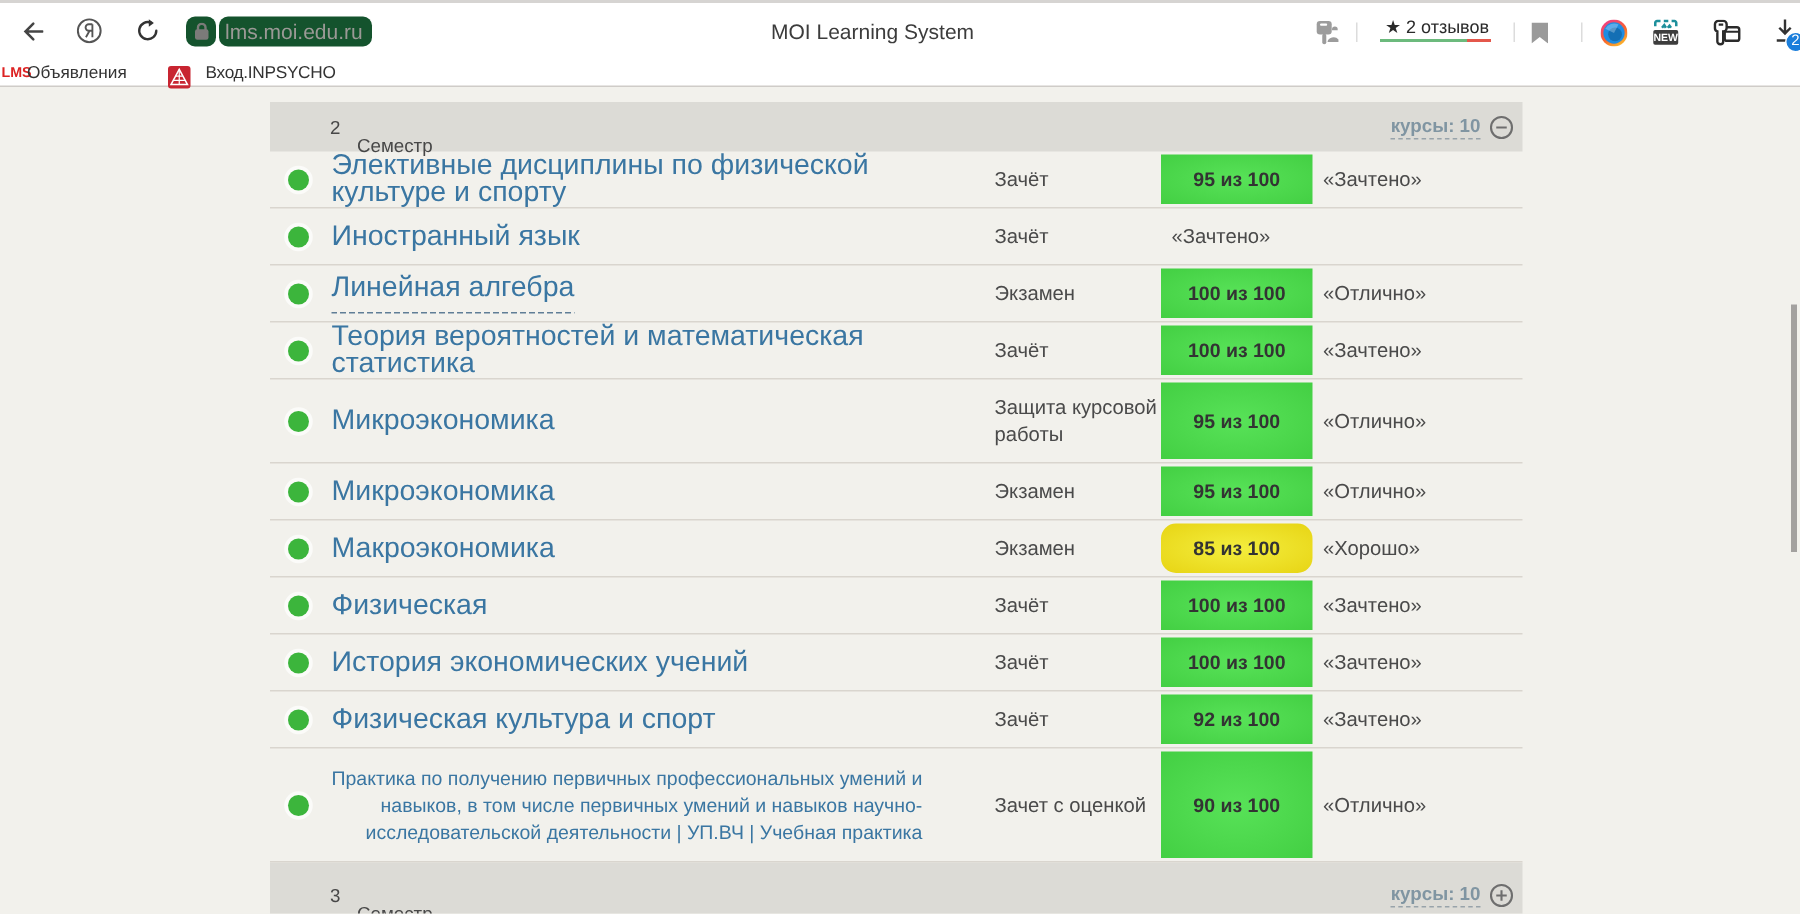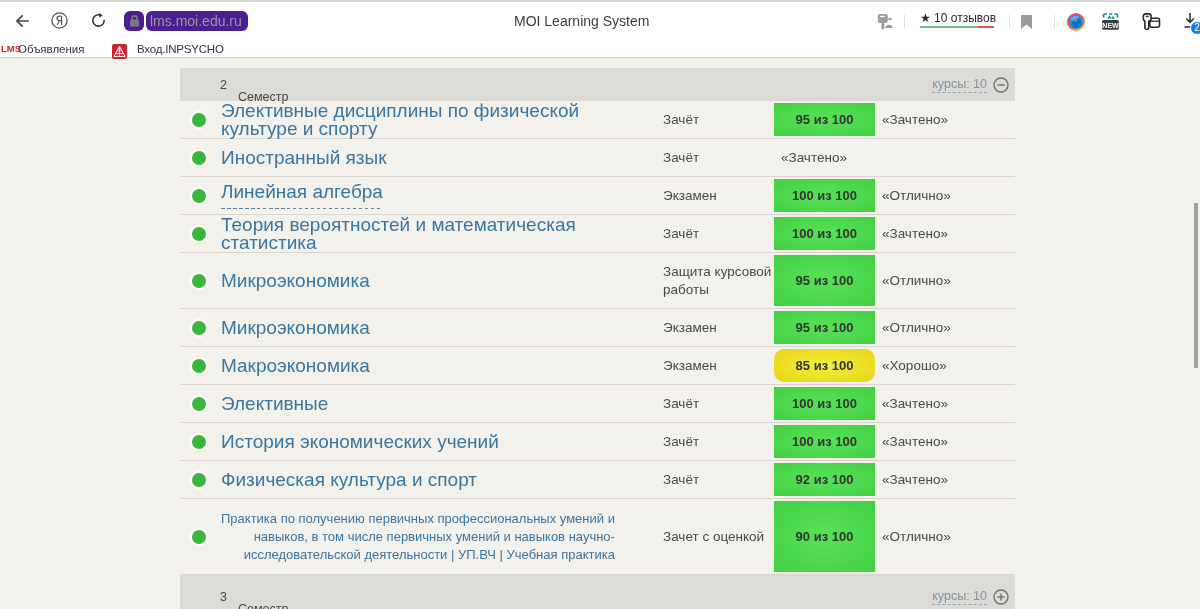--- a/index.html
+++ b/index.html
@@ -1,30 +1,30 @@
 <!DOCTYPE html>
 <html><head>
 <meta charset="utf-8">
 <style>
 * { margin:0; padding:0; box-sizing:border-box; }
 html,body { width:1200px; height:609px; overflow:hidden; }
 body { font-family:"Liberation Sans", sans-serif; background:#f2f1ec; position:relative; }
 .chrome { position:absolute; left:0; top:0; width:1200px; height:58px; background:#fff; border-top:2px solid #d6d4d2; border-bottom:1px solid #cfccc8; }
 .abs { position:absolute; }
-.pill { position:absolute; top:9px; height:20px; background:#4c1d95; border-radius:6px; }
+.pill { position:absolute; top:9px; height:20px; background:#14532d; border-radius:6px; }
 .urltext { color:#9b9996; font-size:14px; line-height:20px; padding:0 6px 0 4px; }
 .title { position:absolute; top:0; left:514px; width:134px; height:38px; line-height:38px; font-size:14px; color:#3c3c3c; white-space:nowrap; }
 .bmtext { position:absolute; top:37px; height:21px; line-height:21px; font-size:11.5px; color:#333; white-space:nowrap; }
 .divider { position:absolute; top:13px; width:1px; height:13px; background:#dcdcdc; }
 
 .table { position:absolute; left:180px; top:68px; width:835px; }
 .shead { height:33px; background:#dcdbd6; display:flex; align-items:center; font-size:12.5px; color:#474747; }
 .shead .num { margin-left:40px; }
 .shead .nam { margin-left:11px;margin-top:24px; }
-.shead .right { margin-left:auto; display:flex; align-items:flex-end; margin-right:6px; }
+.shead .right { margin-left:auto; display:flex; align-items:flex-end; margin-right:6px;font-weight:bold; }
 .kursy { color:#8095a2; font-size:12.5px; border-bottom:1px dashed #98a3aa; padding-bottom:1px; }
 .crow { display:flex; border-bottom:1px solid #d9d5ce; align-items:stretch; }
 .c1 { width:33px; display:flex; align-items:center; }
 .bullet { width:14px; height:14px; margin-left:12px; border-radius:50%; background:#3cb53c; box-shadow:0 0 0 2.5px #fbfbf9; }
 .c2 { width:442px; padding-left:8px; display:flex; align-items:center; }
 .c2 a { color:#3a76a2; font-size:19px; line-height:18px; text-decoration:none; }
 .c2 a.hov { background-image:repeating-linear-gradient(to right,rgba(70,105,135,0.85) 0 3.5px,transparent 3.5px 6px); background-size:100% 1px; background-position:0 100%; background-repeat:no-repeat; padding-bottom:8px; }
 .c3 { width:119px; padding-left:8px; display:flex; align-items:center; font-size:13.5px; line-height:18px; color:#4a4a4a; }
 .c4 { width:101px; display:flex; align-items:center; }
 .badge { width:100%; height:calc(100% - 4px); display:flex; align-items:center; justify-content:center; font-size:13px; font-weight:bold; color:#333; }
@@ -65,21 +65,21 @@
   <div class="title">MOI Learning System</div>
 
   <svg class="abs" style="left:877px;top:11px" width="16" height="17" viewBox="0 0 16 17">
       <rect x="0.8" y="1" width="10" height="9" rx="2.2" fill="#9c9c9c"></rect>
       <rect x="3" y="2.7" width="4.8" height="1.5" rx="0.75" fill="#fff"></rect>
       <rect x="4.5" y="9.5" width="2.7" height="7" rx="1.3" fill="#9c9c9c"></rect>
       <path d="M11 6.6 a1.9 1.9 0 0 1 3.8 0 v0.5 h-3.8 Z" fill="#9c9c9c"></path>
       <path d="M8 15 a4 3.4 0 0 1 7.3 -1.7 v1.7 Z" fill="#9c9c9c"></path>
     </svg>
   <div class="divider" style="left:904px"></div>
-  <div class="abs" style="left:920px;top:9px;width:76px;text-align:center;font-size:12px;color:#2a2a2a;white-space:nowrap">★ 10 отзывов</div>
+  <div class="abs" style="left:920px;top:9px;width:76px;text-align:center;font-size:12px;color:#2a2a2a;white-space:nowrap">★ 2 отзывов</div>
   <div class="abs" style="left:920px;top:23.5px;width:58px;height:2.5px;background:#6cba7d"></div>
   <div class="abs" style="left:978px;top:23.5px;width:16px;height:2.5px;background:#e4574b"></div>
   <div class="divider" style="left:1009px"></div>
 
   <svg class="abs" style="left:1021px;top:13px" width="11" height="14" viewBox="0 0 11 14">
       <path d="M0 0 H11 V14 L5.5 9.6 L0 14 Z" fill="#9a9a9a"></path>
     </svg>
   <div class="divider" style="left:1054px"></div>
 
   <svg class="abs" style="left:1067px;top:11px" width="18" height="18" viewBox="0 0 18 18">
@@ -224,21 +224,21 @@
       <div class="c4">
         <div class="badge bg-y">85 из 100</div>
       </div>
       <div class="c5">«Хорошо»</div>
     </div>
   <div class="crow h38">
       <div class="c1">
         <div class="bullet"></div>
       </div>
       <div class="c2">
-        <a>Элективные</a>
+        <a>Физическая</a>
       </div>
       <div class="c3">Зачёт</div>
       <div class="c4">
         <div class="badge bg-g">100 из 100</div>
       </div>
       <div class="c5">«Зачтено»</div>
     </div>
   <div class="crow h38">
       <div class="c1">
         <div class="bullet"></div>

